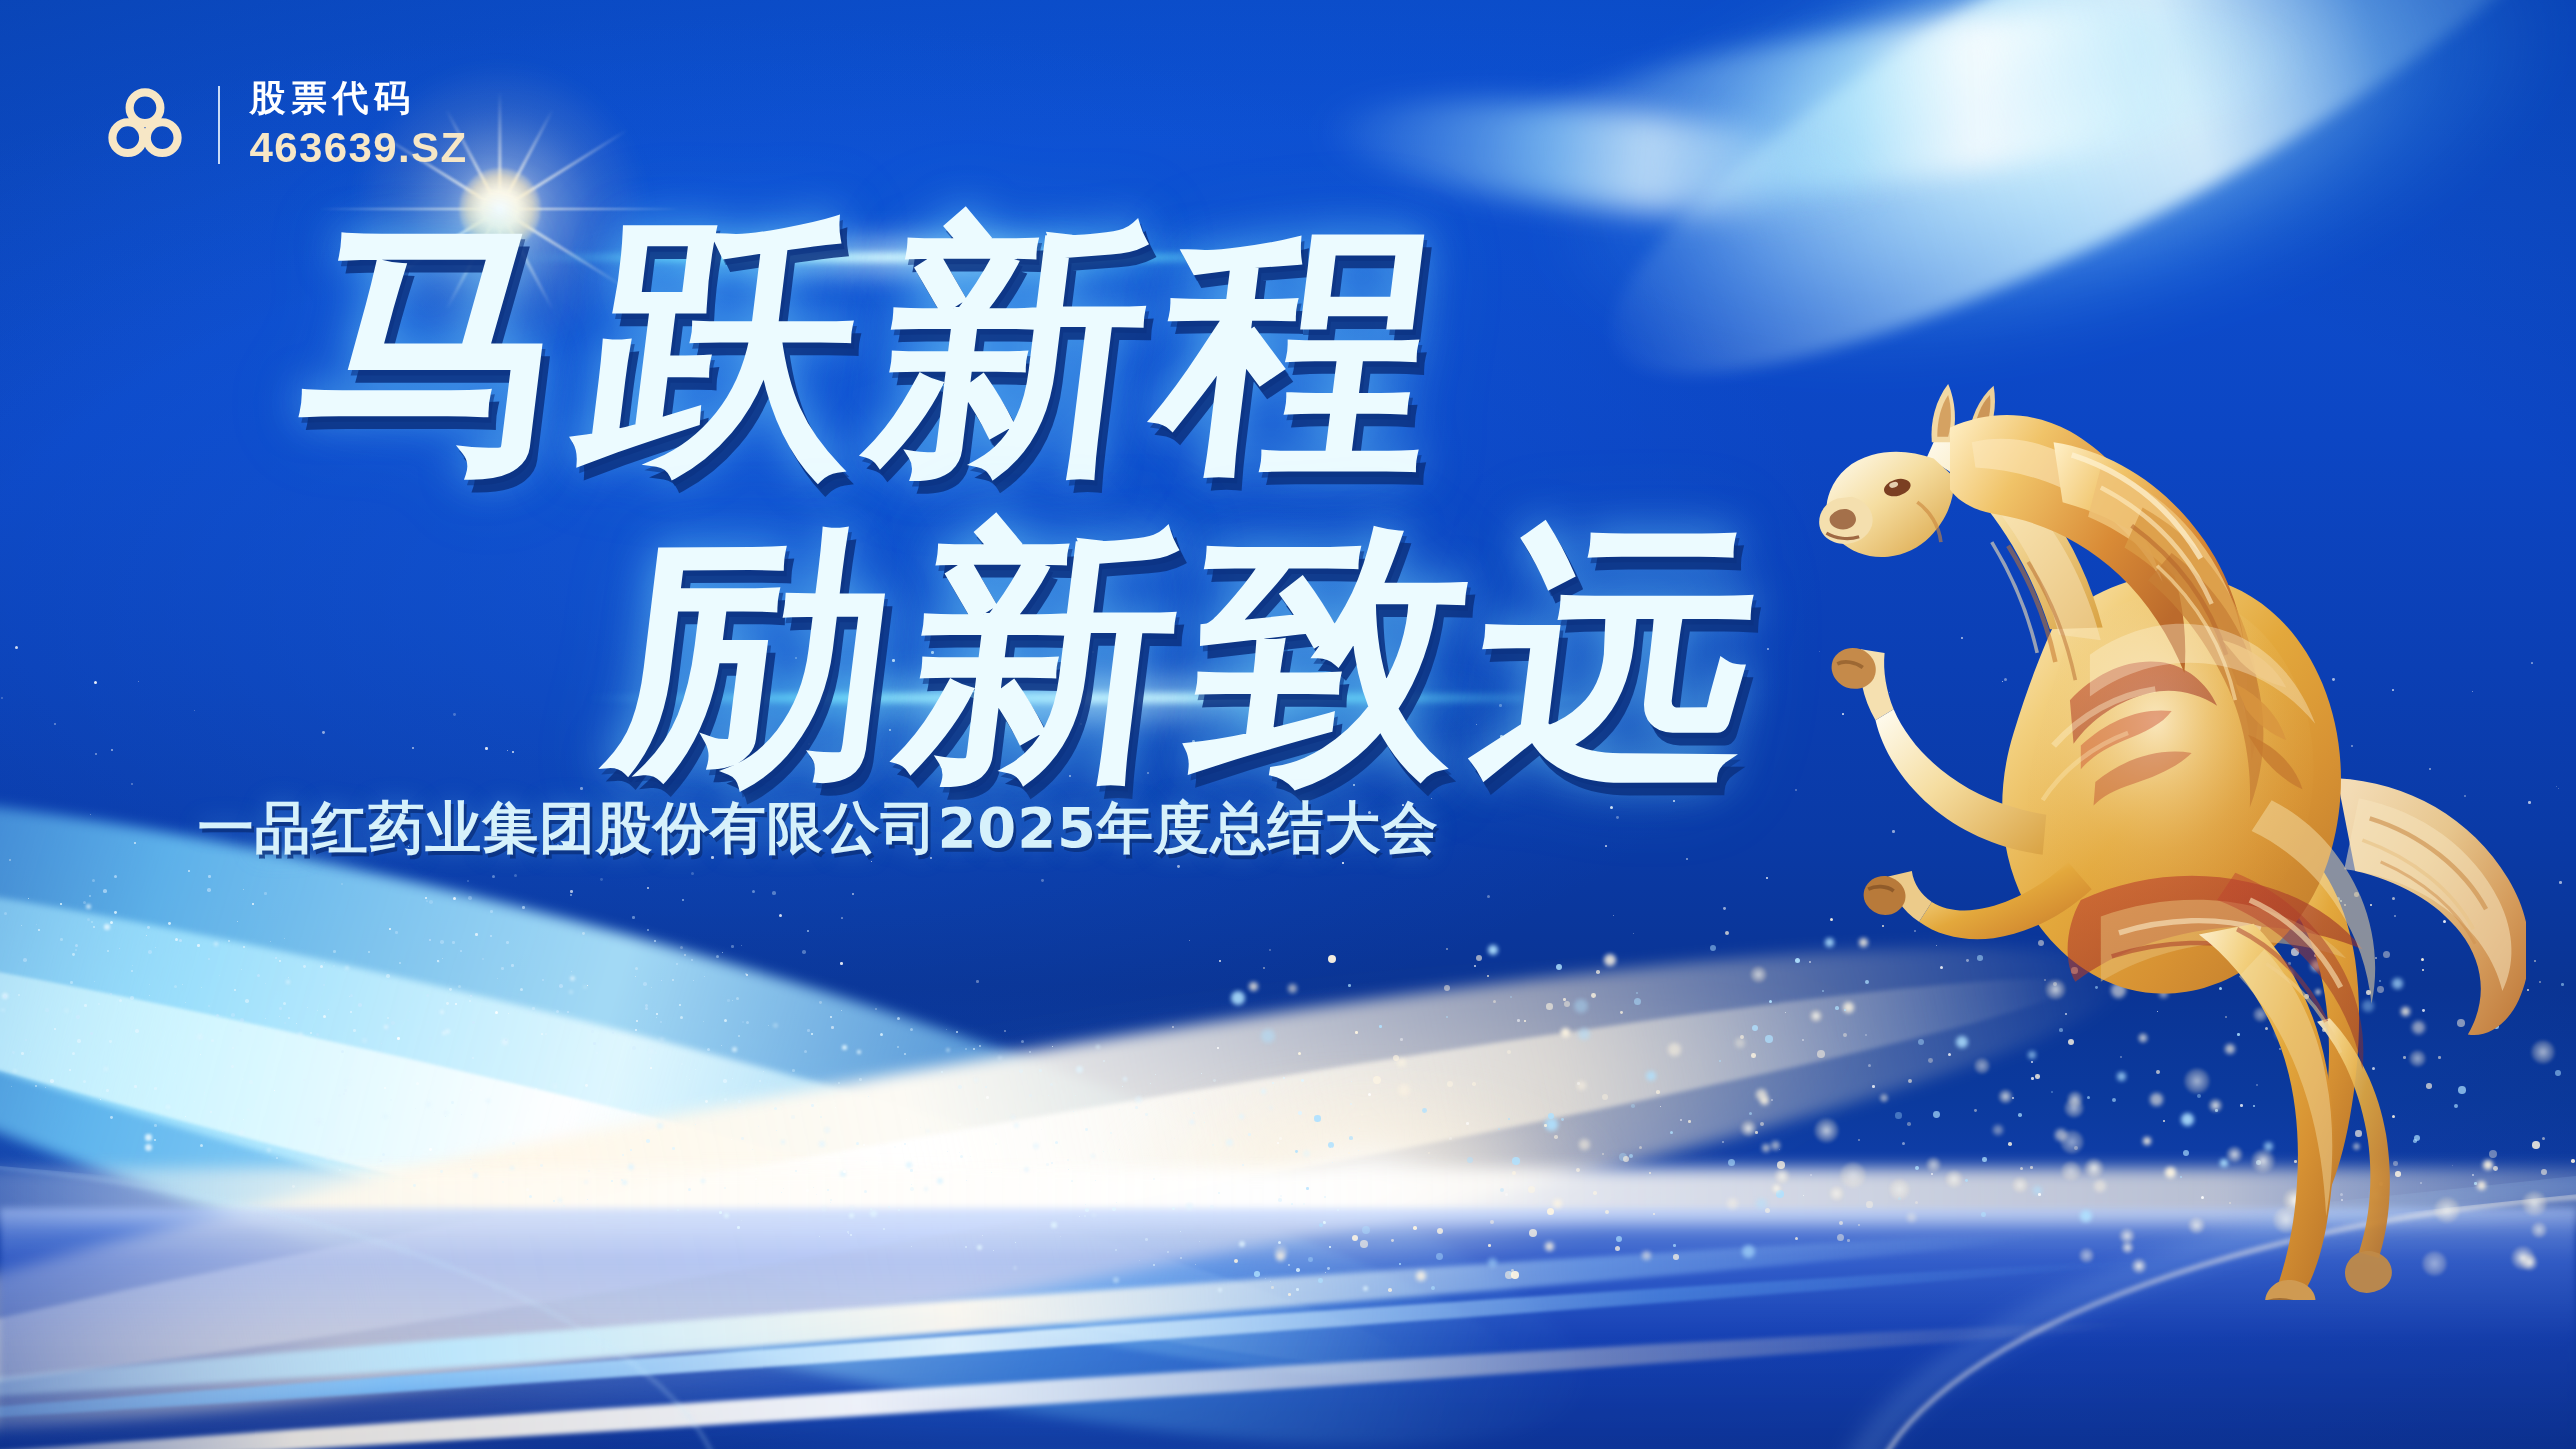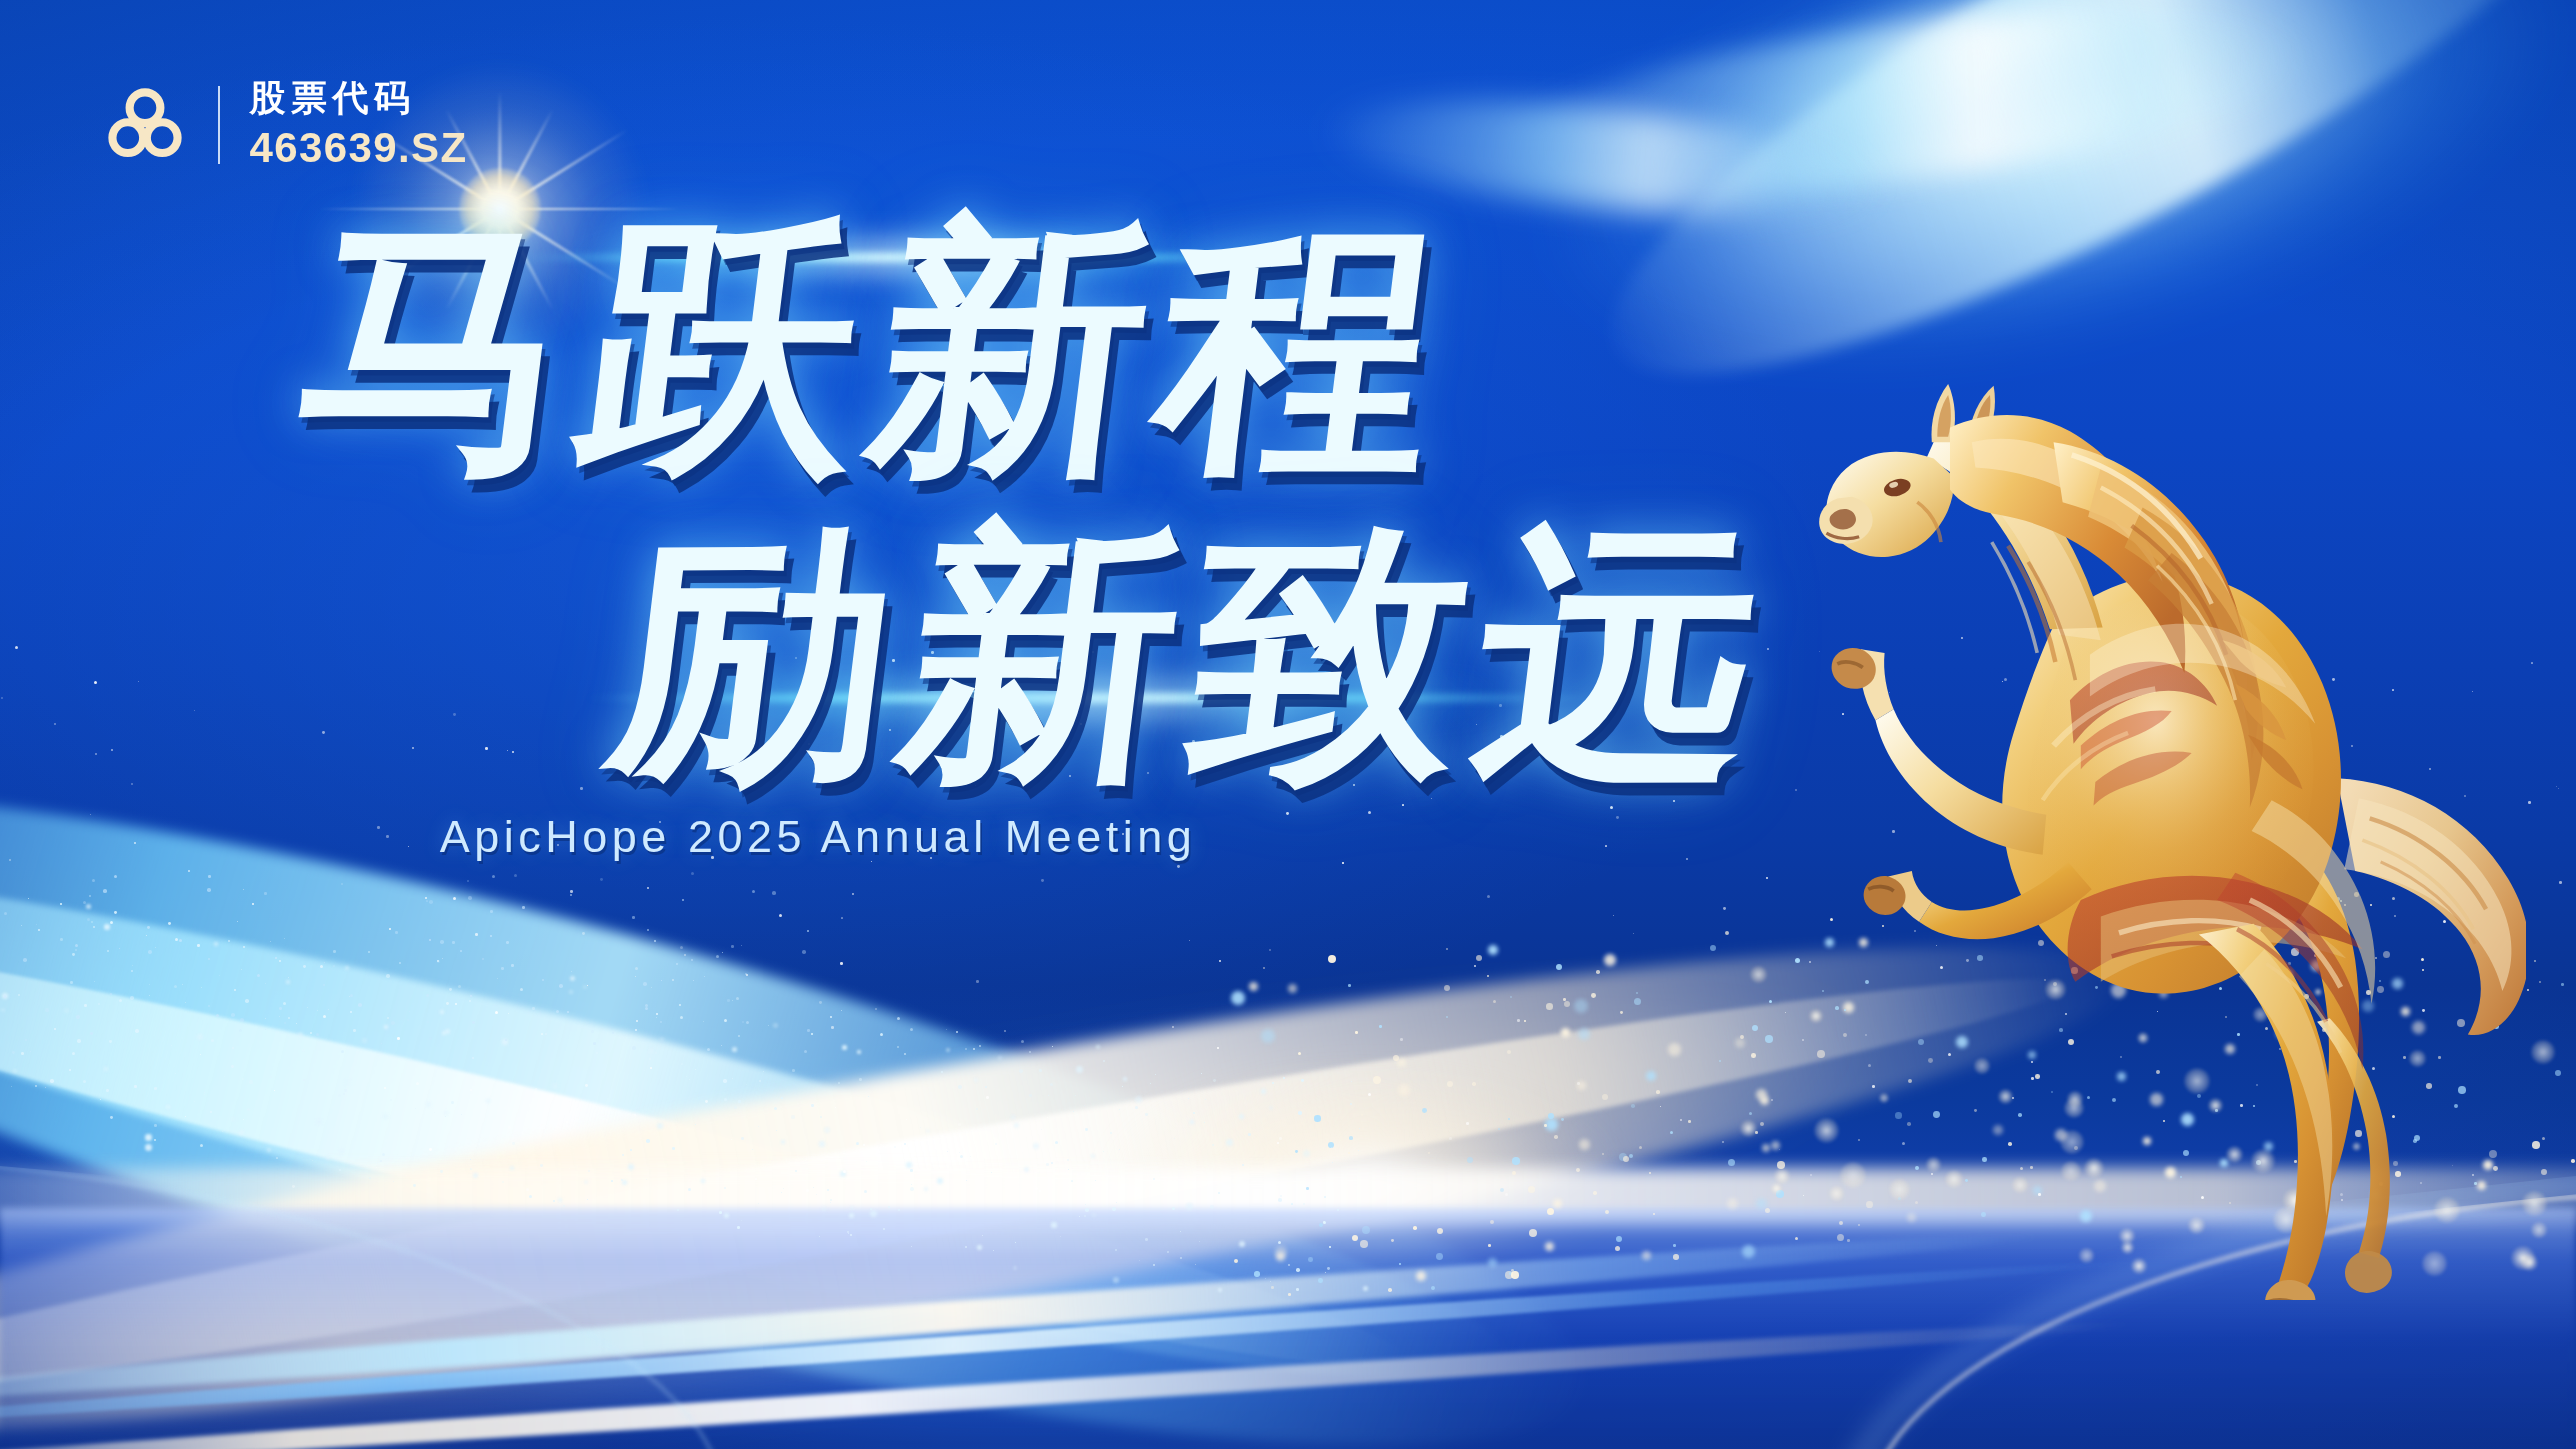--- a/index.html
+++ b/index.html
@@ -1698,17 +1698,17 @@
   <div class="headline-wrap">
     <div class="hl-glow l1b"></div>
     <div class="hl-glow l1"></div>
     <div class="hl-line l1">马跃新程</div>
     <div class="hl-glow l2b"></div>
     <div class="hl-glow l2"></div>
     <div class="hl-line l2">励新致远</div>
   </div>
 
   <div class="sub-wrap">
-    <div class="sub-en">ApicHope 2025 Annual Meeting</div>
+    <div class="sub-cn">一品红药业集团股份有限公司2025年度总结大会</div>
   </div>
 
 </div>
 
 
 </body></html>

